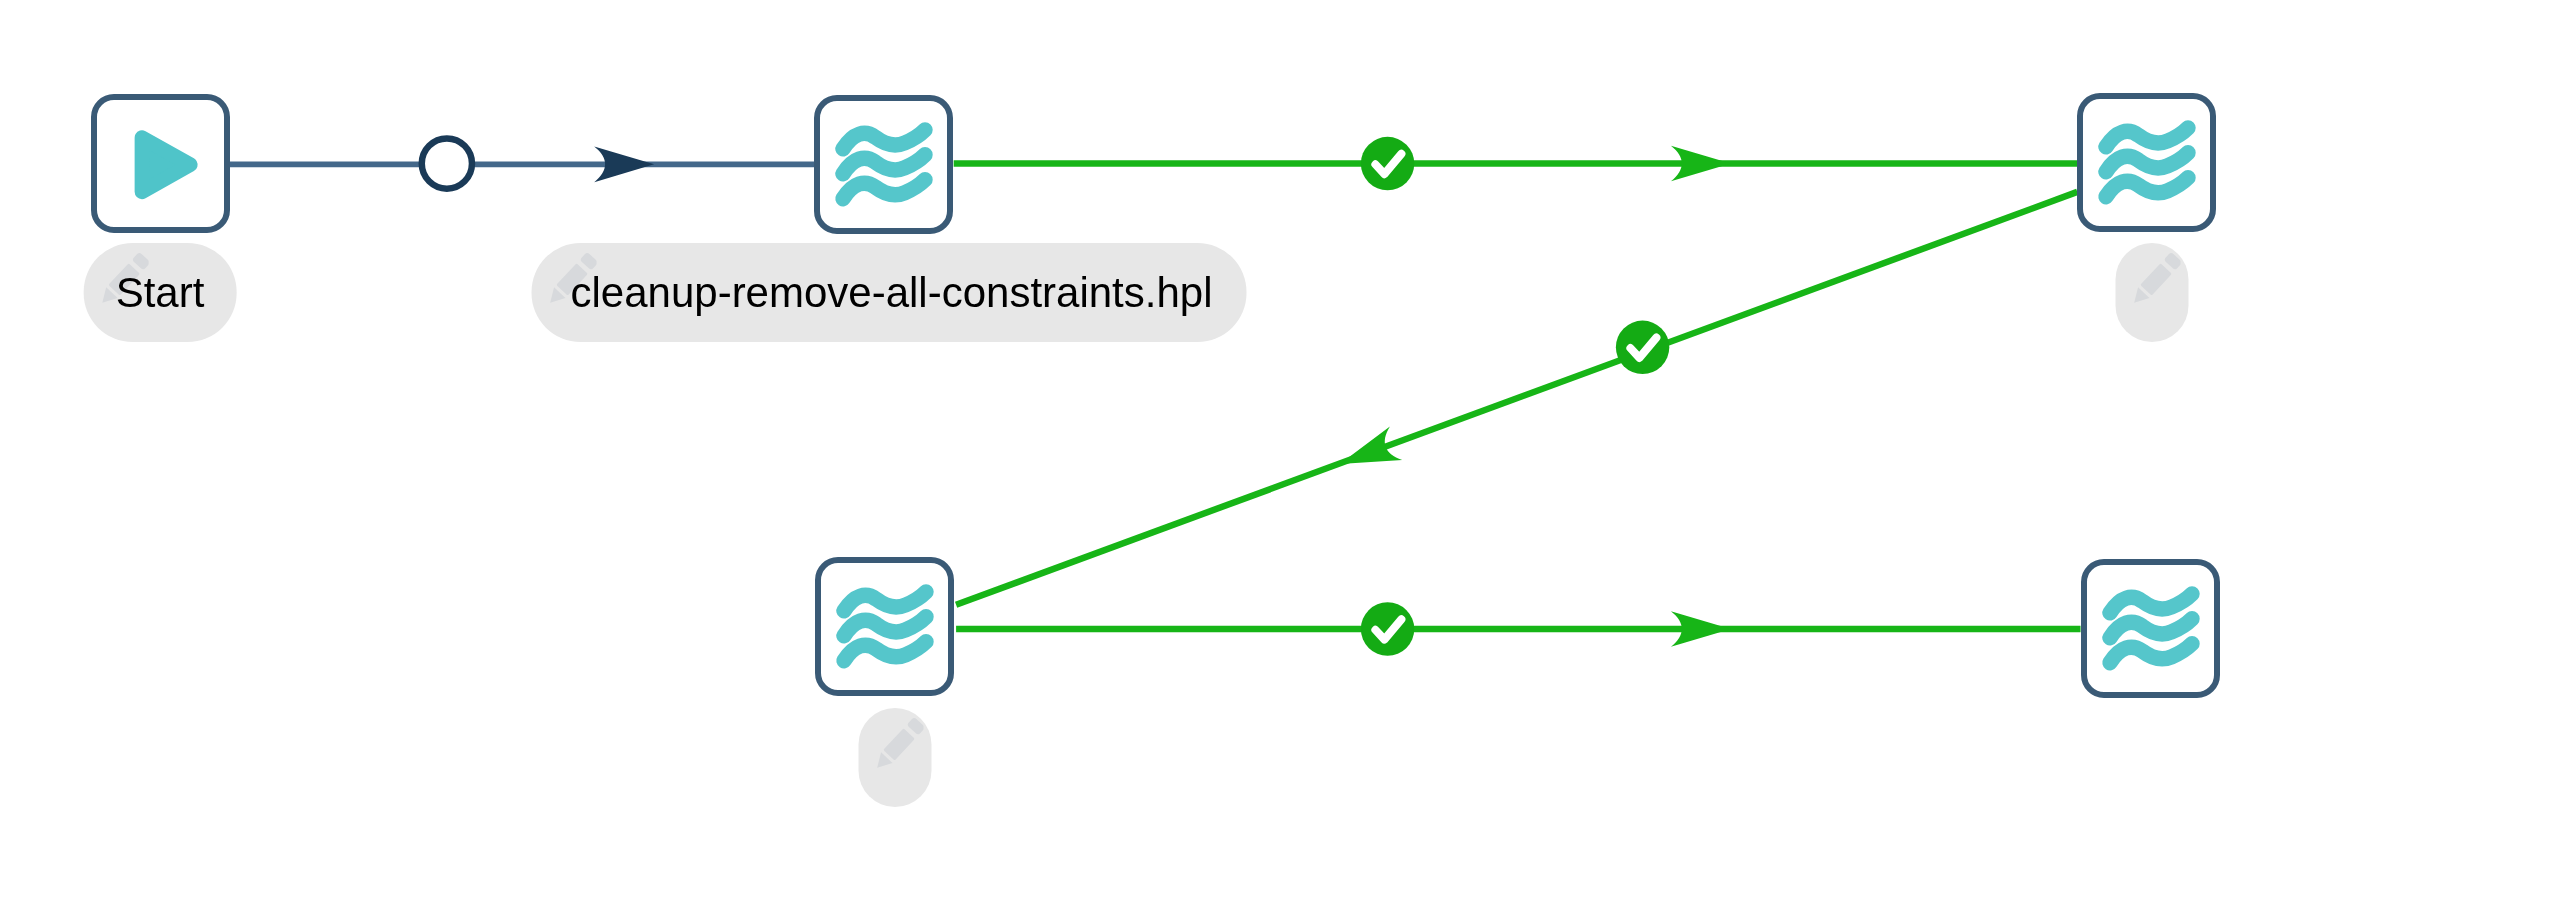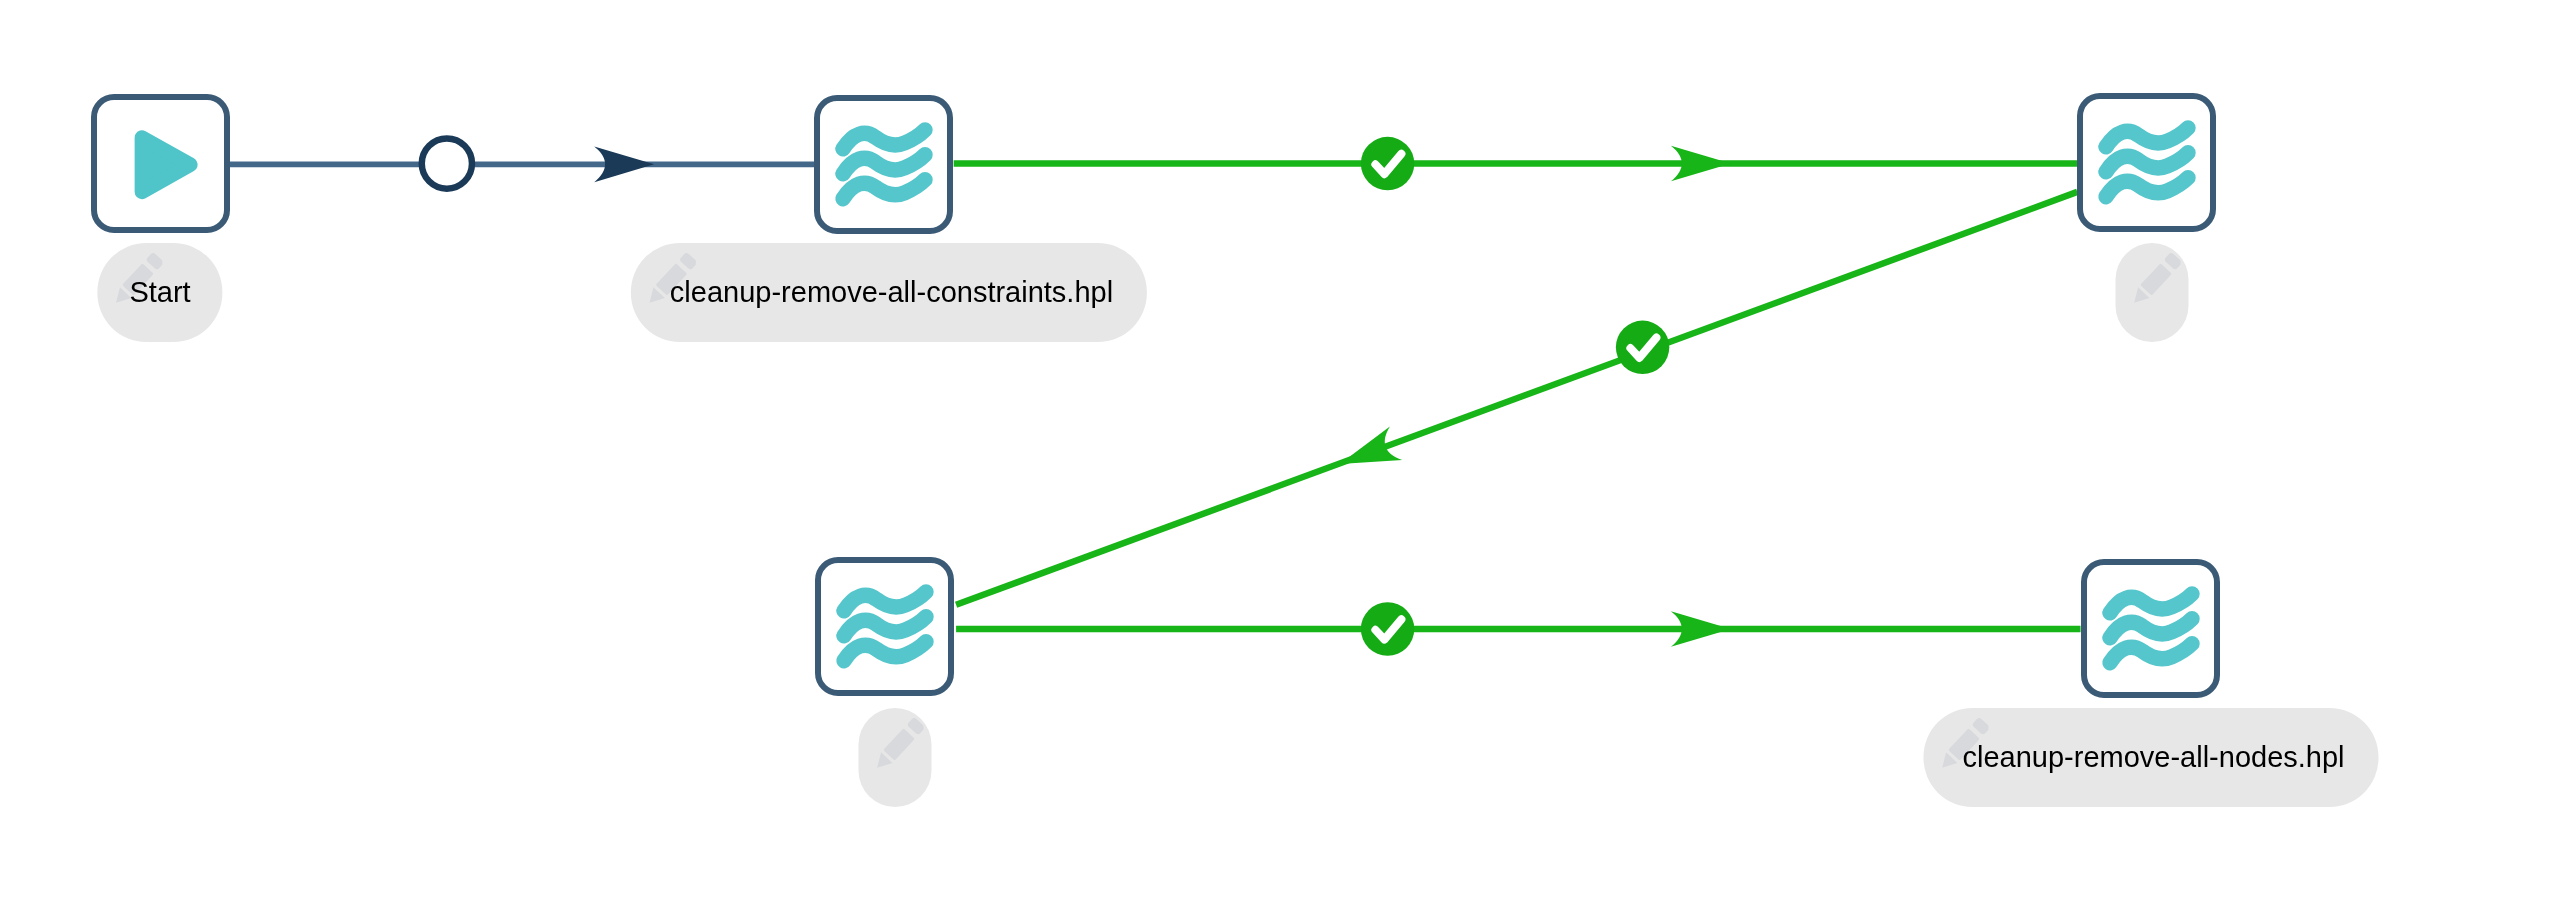--- a/index.html
+++ b/index.html
@@ -40,21 +40,21 @@
     height: 99px;
     transform: translateX(-50%);
     background: #e7e7e7;
     border-radius: 49px;
     display: flex;
     align-items: center;
     white-space: nowrap;
     padding: 0 34px 0 39px;
     z-index: 2;
     color: #000000;
-    font-size: 29px;
+    font-size: 42px;
     line-height: 1;
   }
   .pill .pencil {
     position: absolute;
     left: 14.6px;
     top: 1.6px;
     width: 50px;
     height: 70px;
     pointer-events: none;
   }
@@ -196,25 +196,15 @@
   <div class="pill" style="left:895px; top:708px;" data-interactable="true">
     <svg class="pencil" viewBox="0 0 64 88" data-interactable="false">
       <g fill="#d7d9dc" transform="rotate(43 32 44)">
         <rect x="22" y="4" width="20" height="14" rx="4"></rect>
         <rect x="22" y="24" width="20" height="38" rx="2"></rect>
         <path d="M22,66 L42,66 L32,84 Z"></path>
       </g>
     </svg>
   </div>
 
-  <div class="pill" style="left:2151px; top:708px;" data-interactable="true">
-    <svg class="pencil" viewBox="0 0 64 88" data-interactable="false">
-      <g fill="#d7d9dc" transform="rotate(43 32 44)">
-        <rect x="22" y="4" width="20" height="14" rx="4"></rect>
-        <rect x="22" y="24" width="20" height="38" rx="2"></rect>
-        <path d="M22,66 L42,66 L32,84 Z"></path>
-      </g>
-    </svg>
-    <span class="label-text" data-interactable="false">cleanup-remove-all-nodes.hpl</span>
-  </div>
 
 </div>
 
 
 </body></html>

